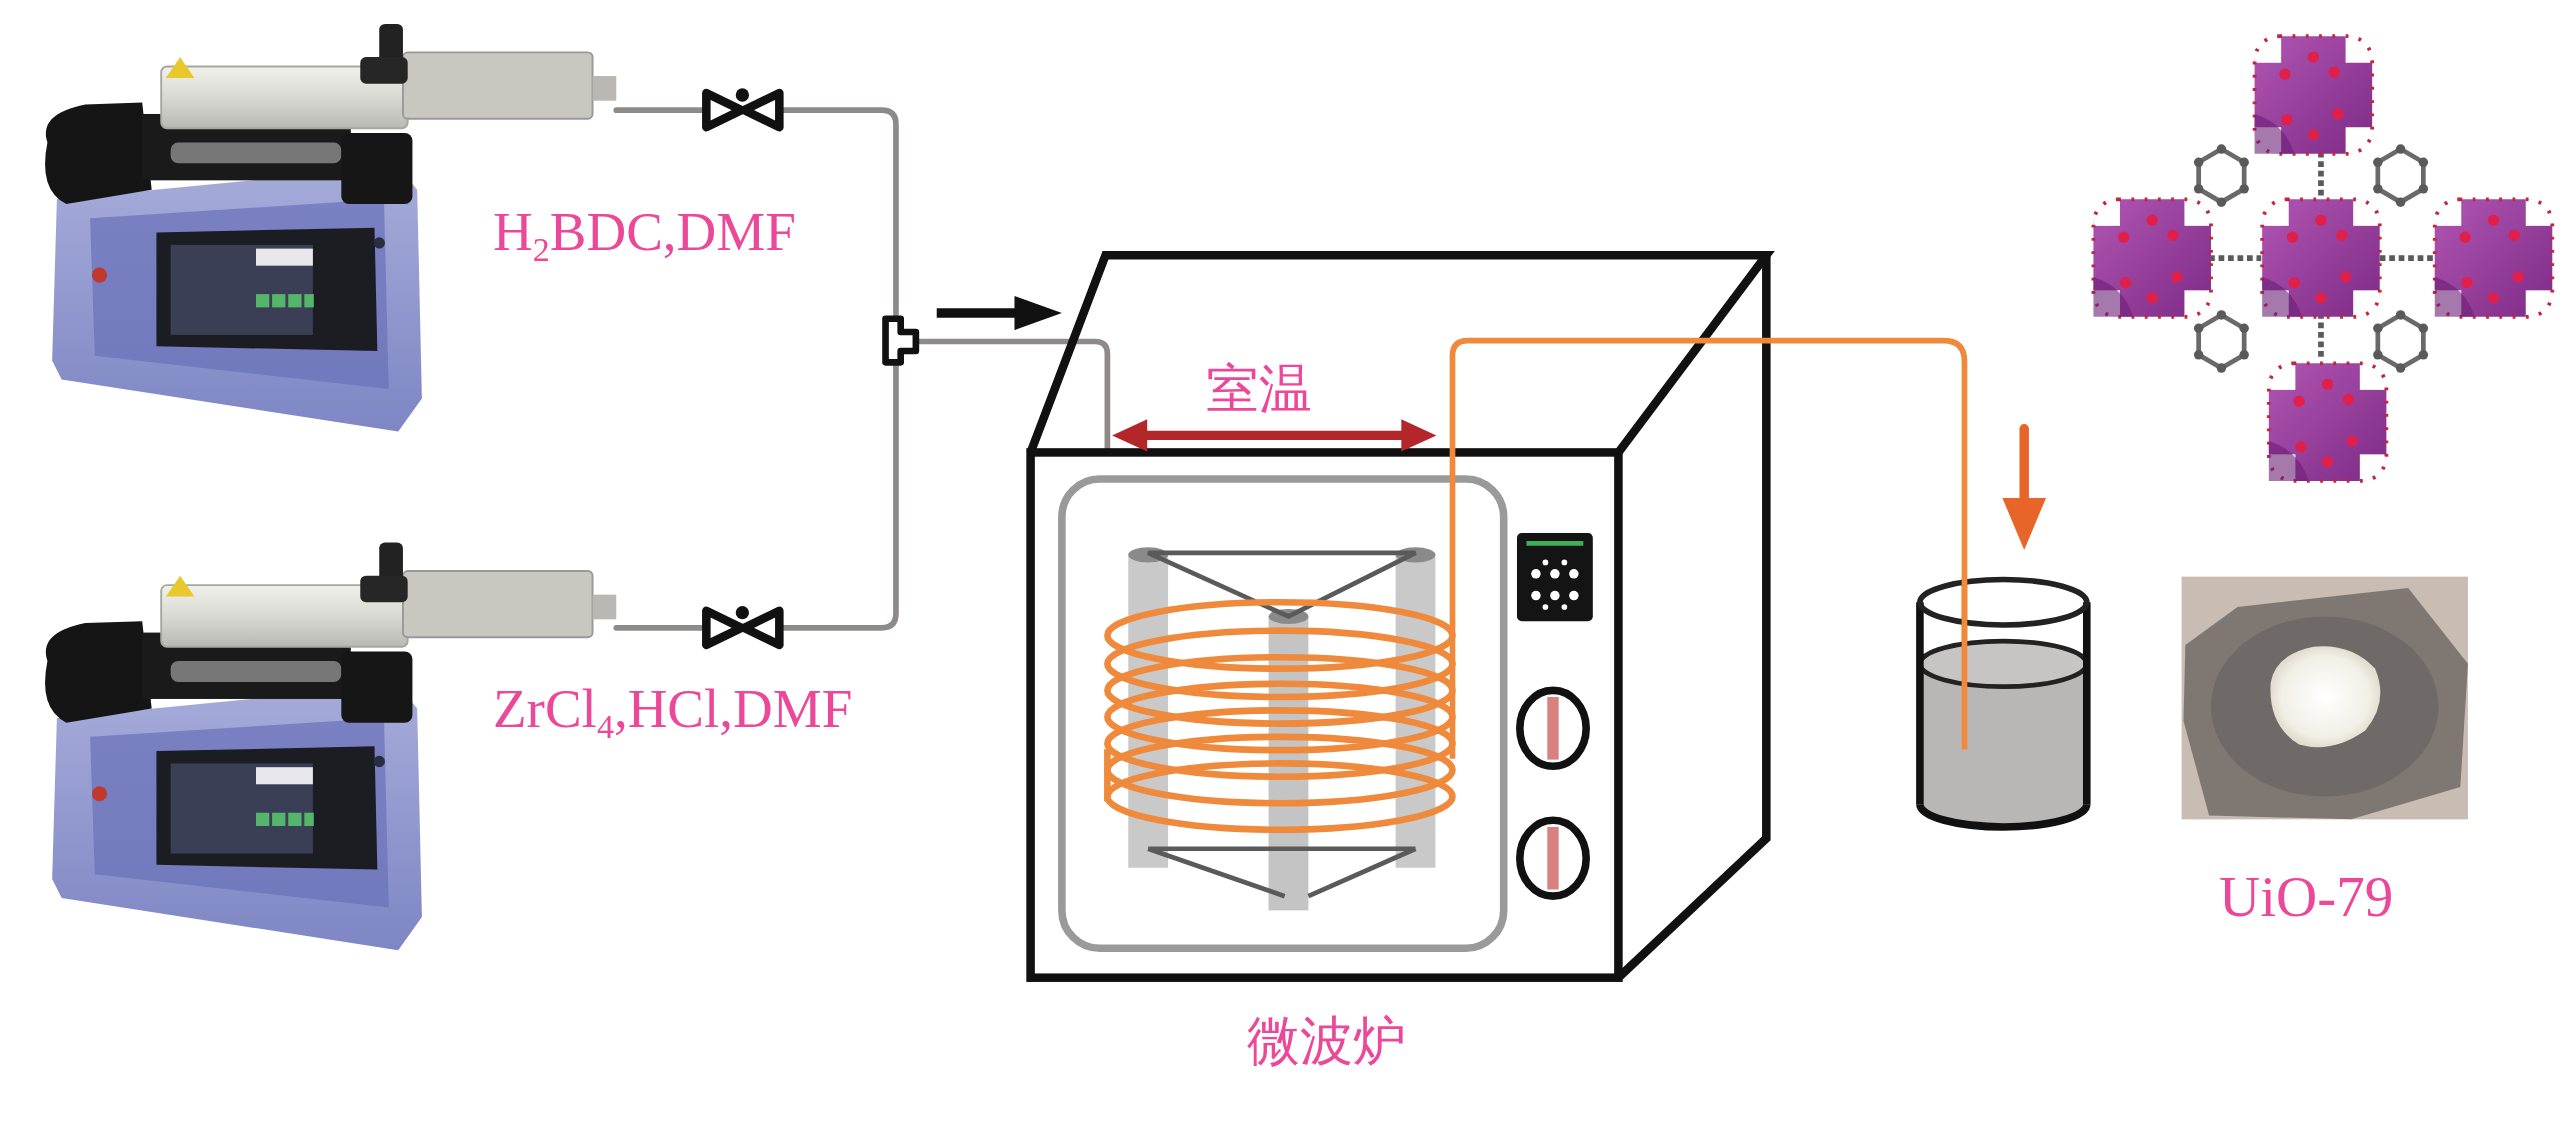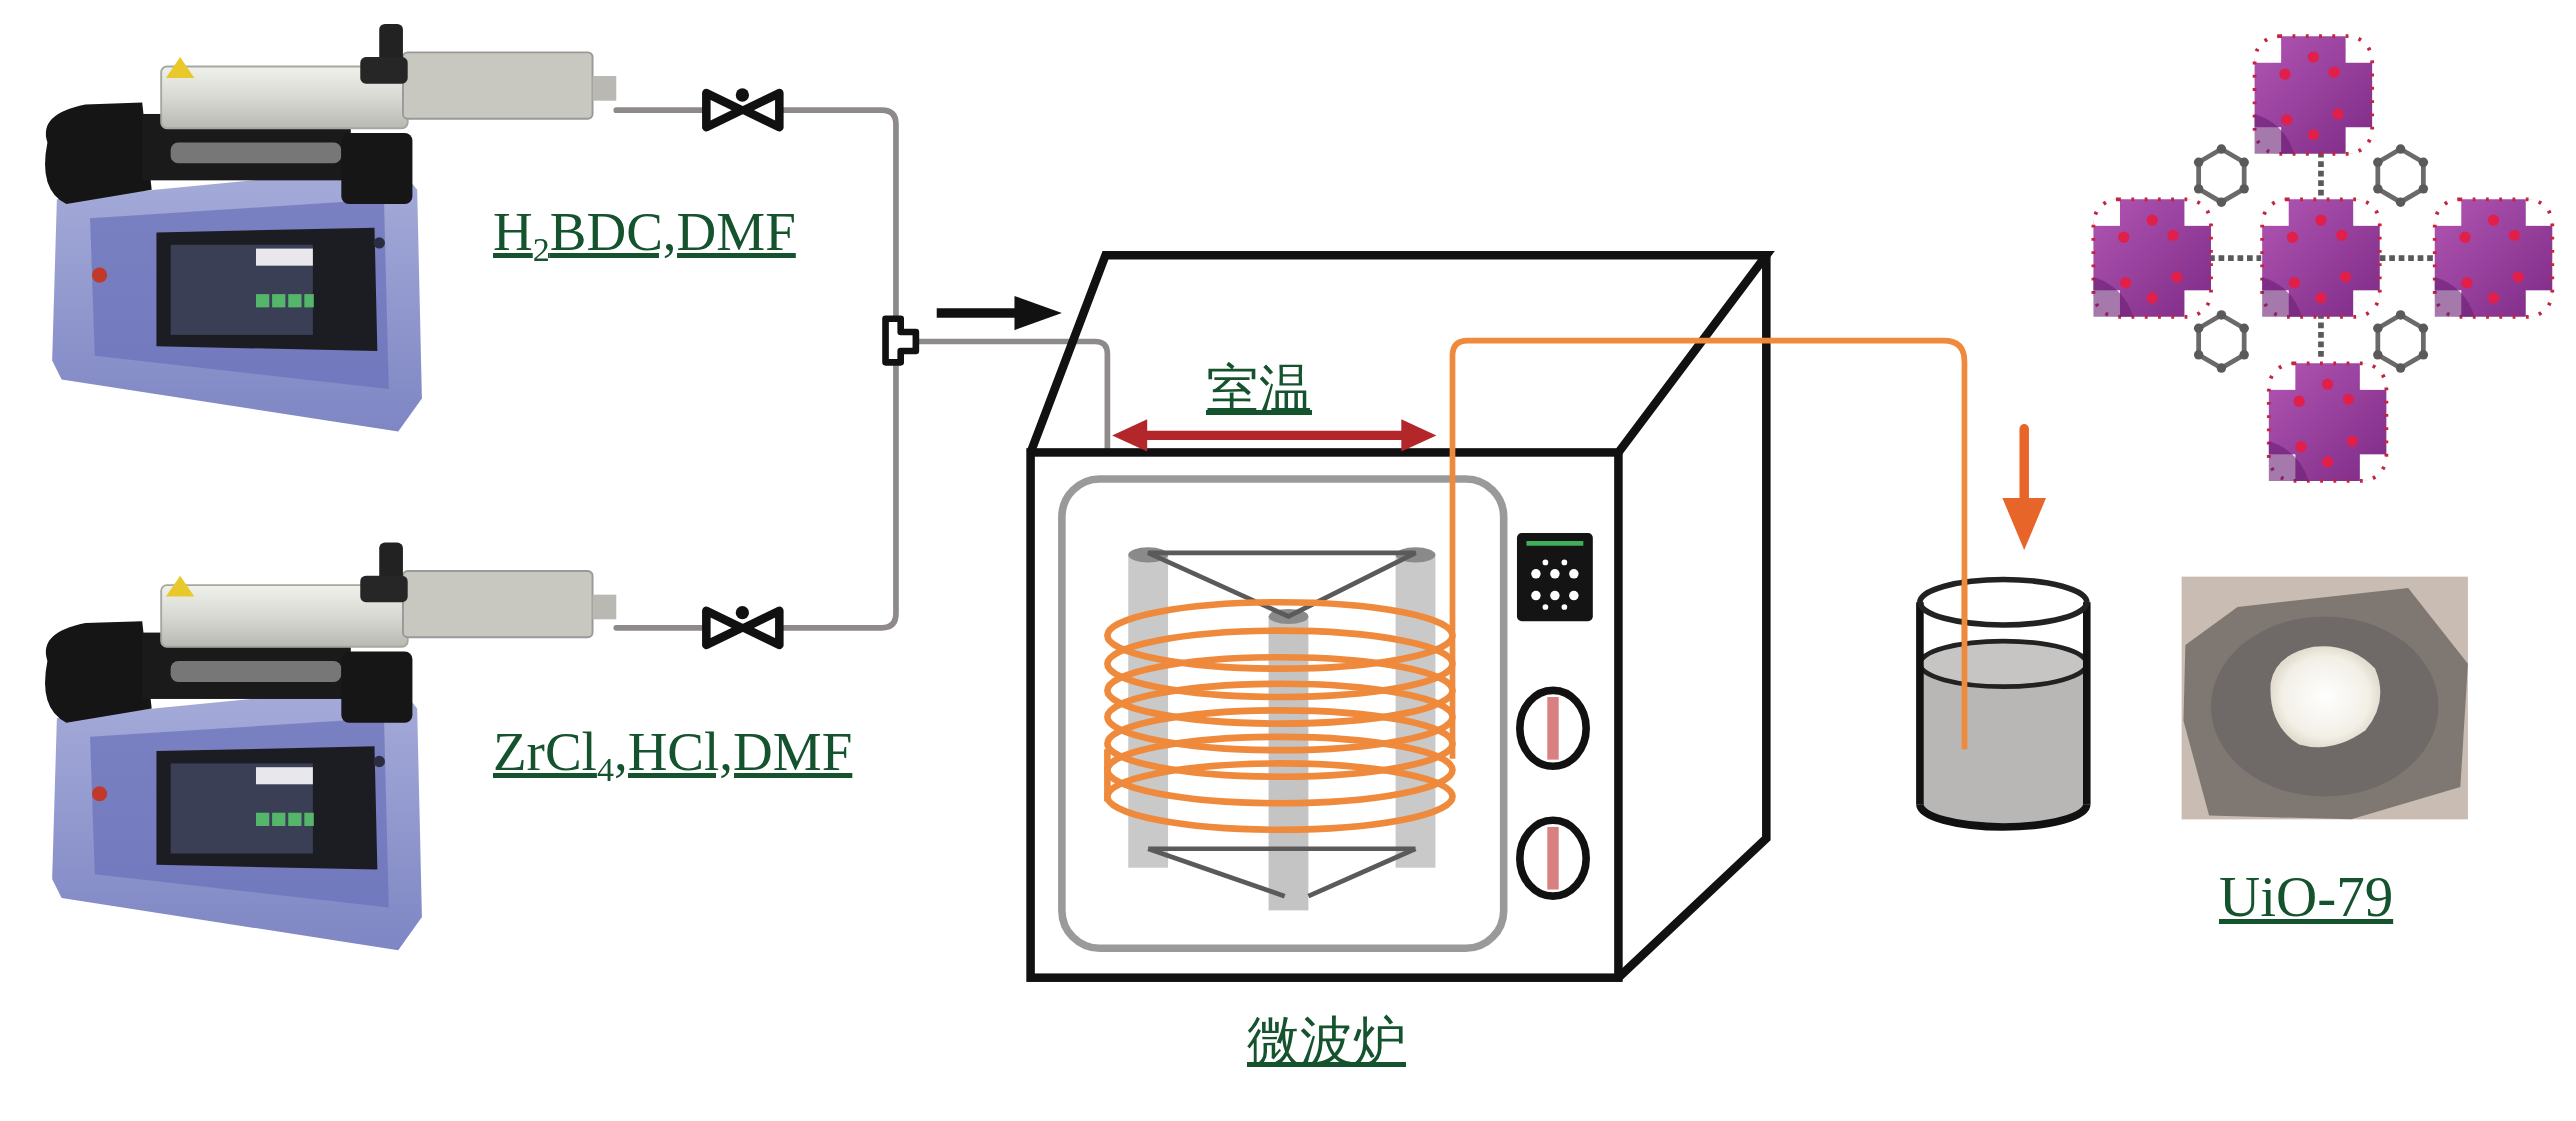--- a/index.html
+++ b/index.html
@@ -1,19 +1,19 @@
 <!DOCTYPE html>
 <html style="font-size:15px"><head>
 <meta charset="utf-8">
 <style>
   html, body { margin: 0; padding: 0; background: #ffffff; }
   body { width: 2576px; height: 1122px; position: relative; overflow: hidden;
          font-family: "Liberation Serif", "DejaVu Serif", serif; }
   #scene { position: absolute; left: 0; top: 0; }
-  .lbl { position: absolute; color: #14532d; white-space: nowrap; line-height: 1; text-decoration: underline; }
+  .lbl { position: absolute; color: #ec4899; white-space: nowrap; line-height: 1; }
   .lbl-chem { font-size: 55px; font-family: "Liberation Serif", serif; }
   .lbl-chem sub { font-size: 34px; vertical-align: -11.4px; }
   .lbl-cn { font-size: 53px; font-family: "DejaVu Sans", "Liberation Sans", sans-serif; font-weight: 300; }
   .lbl-product { font-size: 57px; font-family: "Liberation Serif", serif; }
 </style>
 </head>
 <body>
 
 <svg id="scene" width="2576" height="1122" viewBox="0 0 2717 1183" xmlns="http://www.w3.org/2000/svg">
   <defs>
@@ -238,21 +238,21 @@
     <polygon points="2360,640 2540,620 2603,700 2595,830 2480,864 2330,860 2303,760 2305,680" fill="#7f7872"></polygon>
     <ellipse cx="2452" cy="745" rx="120" ry="95" fill="#6f6a67"></ellipse>
     <path d="M2395 720 Q2400 690 2440 682 Q2480 678 2505 705 Q2520 740 2495 770 Q2460 795 2425 785 Q2392 765 2395 720 Z" fill="url(#powderGrad)"></path>
   </g>
 </svg>
 
 <div class="lbl lbl-chem" style="left:493px; top:204px;">
   <span>H</span><sub>2</sub><span>BDC,DMF</span>
 </div>
 
-<div class="lbl lbl-chem" style="left:493px; top:724px;">
+<div class="lbl lbl-chem" style="left:493px; top:681px;">
   <span>ZrCl</span><sub>4</sub><span>,HCl,DMF</span>
 </div>
 
 <div class="lbl lbl-cn" style="left:1206px; top:362px;">室温</div>
 
 <div class="lbl lbl-cn" style="left:1235px; top:1014px;margin-left:12px;">微波炉</div>
 
 <div class="lbl lbl-product" style="left:2219px; top:868px;">UiO-79</div>
 
 

